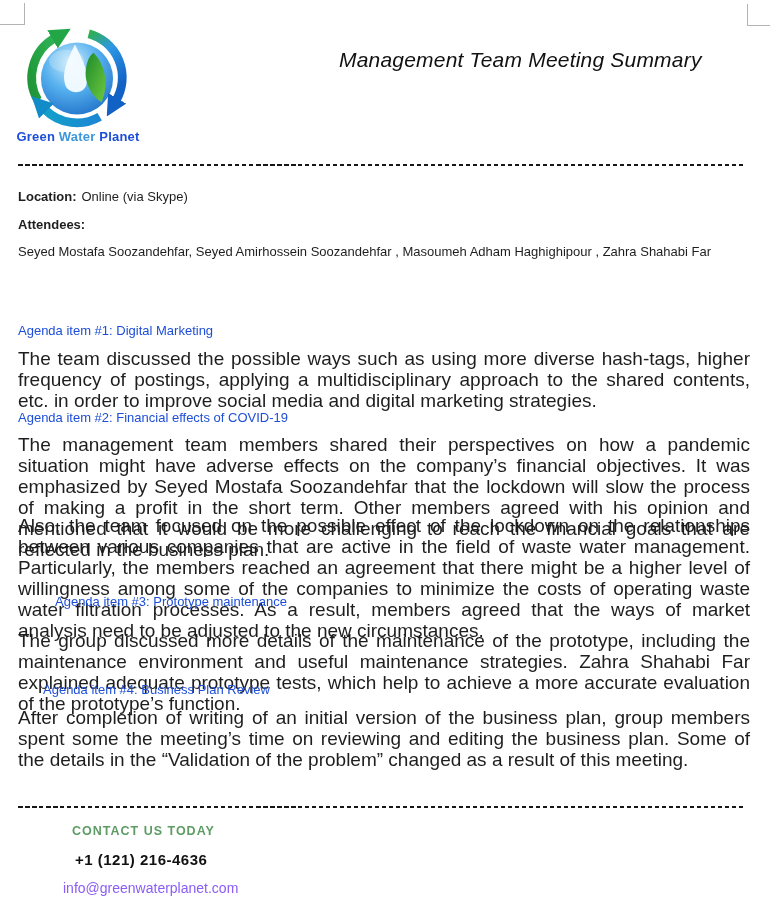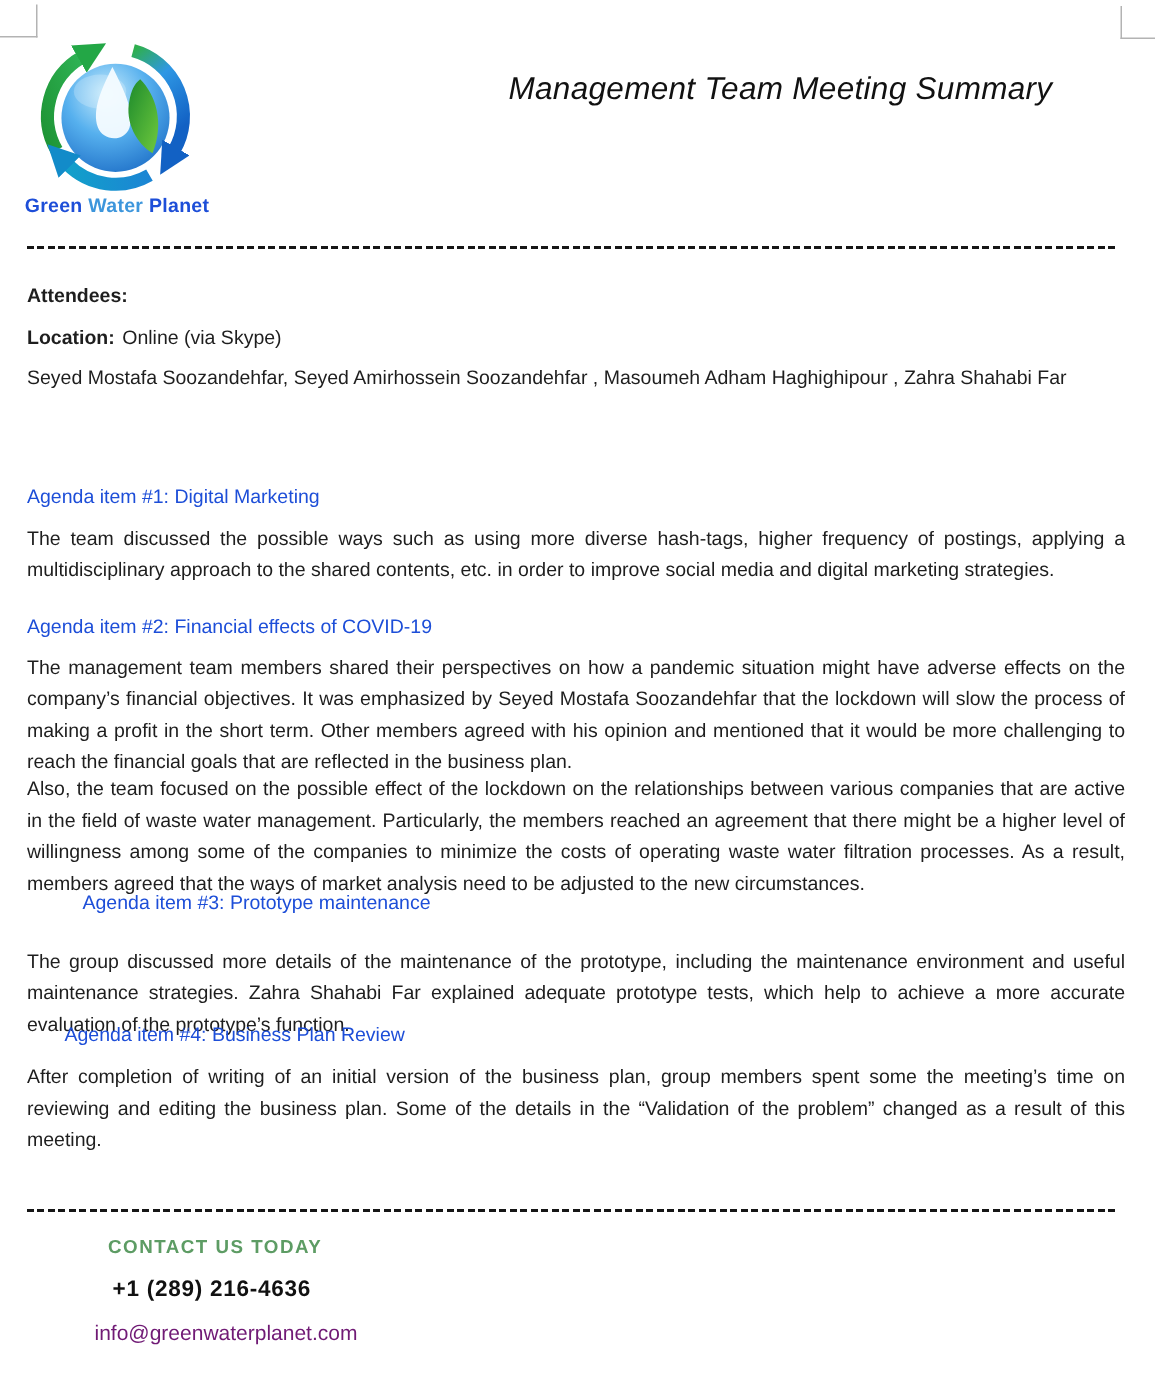--- a/index.html
+++ b/index.html
@@ -57,38 +57,38 @@
 
   .agenda-heading {
     position: absolute; left: 18px; width: 732px;
     font-size: 13px; font-weight: normal; line-height: 18px; color: #1d4ed8;
     white-space: nowrap;
   }
   .h1 { top: 322px; } .h2 { top: 409px; } .h3 { top: 593px; margin-left: 37px; } .h4 { top: 681px; margin-left: 25px; }
 
   .para {
     position: absolute; left: 18px; width: 732px;
-    font-size: 13px; line-height: 21px; text-align: justify; color: #1e1e1e;
+    font-size: 19px; line-height: 21px; text-align: justify; color: #1e1e1e;
   }
   .p1 { top: 348px; } .p2a { top: 434px; } .p2b { top: 515px; }
   .p3 { top: 630px; } .p4 { top: 707px; }
 
   .contact-heading {
     position: absolute; left: 72px; top: 824px;
     font-size: 12.5px; font-weight: bold; letter-spacing: 1px;
     color: #5d9c64; white-space: nowrap;
   }
   .contact-phone {
     position: absolute; left: 75px; top: 851px;
     font-size: 15px; font-weight: bold; letter-spacing: 0.5px;
     color: #111; white-space: nowrap;
   }
   .contact-email {
     position: absolute; left: 63px; top: 880px;
-    font-size: 14px; color: #701a75; white-space: nowrap;
+    font-size: 14px; color: #8b5cf6; white-space: nowrap;
   }
 </style>
 </head>
 <body>
 
 <div class="page">
 
   <div class="corner corner-tl"></div>
   <div class="corner corner-tr"></div>
 
@@ -139,37 +139,37 @@
     <span class="lw-green">Green</span>
     <span class="lw-blue">Water</span>
     <span class="lw-green">Planet</span>
   </div>
 
   <h1 class="doc-title">Management Team Meeting Summary</h1>
 
   <div class="divider divider-top"></div>
 
   <div class="meta">
+    <p><span class="b">Location:</span><span>Online (via Skype)</span></p>
     <p><span class="b">Attendees:</span></p>
-    <p><span class="b">Location:</span><span>Online (via Skype)</span></p>
     <p>Seyed Mostafa Soozandehfar, Seyed Amirhossein Soozandehfar , Masoumeh Adham Haghighipour , Zahra Shahabi Far</p>
   </div>
 
   <h2 class="agenda-heading h1">Agenda item #1: Digital Marketing</h2>
   <p class="para p1">The team discussed the possible ways such as using more diverse hash-tags, higher frequency of postings, applying a multidisciplinary approach to the shared contents, etc. in order to improve social media and digital marketing strategies.</p>
 
   <h2 class="agenda-heading h2">Agenda item #2: Financial effects of COVID-19</h2>
   <p class="para p2a">The management team members shared their perspectives on how a pandemic situation might have adverse effects on the company’s financial objectives. It was emphasized by Seyed Mostafa Soozandehfar that the lockdown will slow the process of making a profit in the short term. Other members agreed with his opinion and mentioned that it would be more challenging to reach the financial goals that are reflected in the business plan.</p>
   <p class="para p2b">Also, the team focused on the possible effect of the lockdown on the relationships between various companies that are active in the field of waste water management. Particularly, the members reached an agreement that there might be a higher level of willingness among some of the companies to minimize the costs of operating waste water filtration processes. As a result, members agreed that the ways of market analysis need to be adjusted to the new circumstances.</p>
 
   <h2 class="agenda-heading h3">Agenda item #3: Prototype maintenance</h2>
   <p class="para p3">The group discussed more details of the maintenance of the prototype, including the maintenance environment and useful maintenance strategies. Zahra Shahabi Far explained adequate prototype tests, which help to achieve a more accurate evaluation of the prototype’s function.</p>
 
   <h2 class="agenda-heading h4">Agenda item #4: Business Plan Review</h2>
   <p class="para p4">After completion of writing of an initial version of the business plan, group members spent some the meeting’s time on reviewing and editing the business plan. Some of the details in the “Validation of the problem” changed as a result of this meeting.</p>
 
   <div class="divider divider-bottom"></div>
 
   <div class="contact-heading">CONTACT US TODAY</div>
-  <div class="contact-phone">+1 (289) 216-4636</div>
+  <div class="contact-phone">+1 (121) 216-4636</div>
   <div class="contact-email">info@greenwaterplanet.com</div>
 
 </div>
 
 </body></html>

